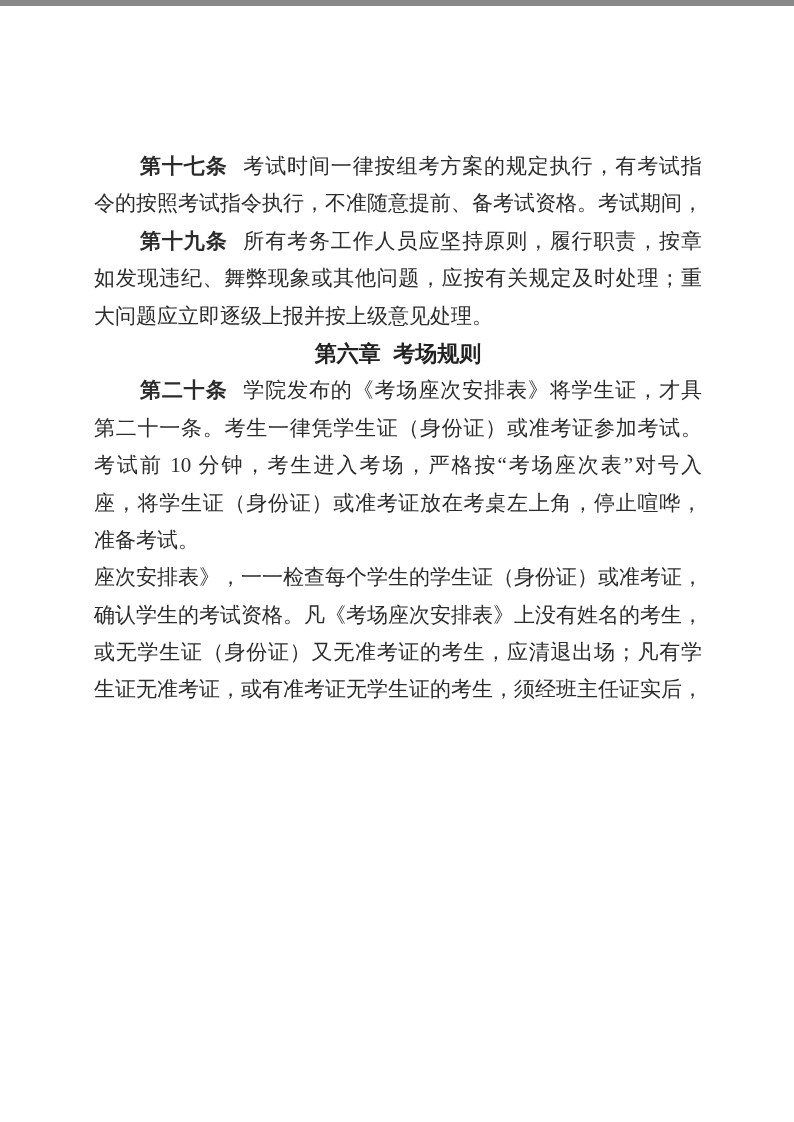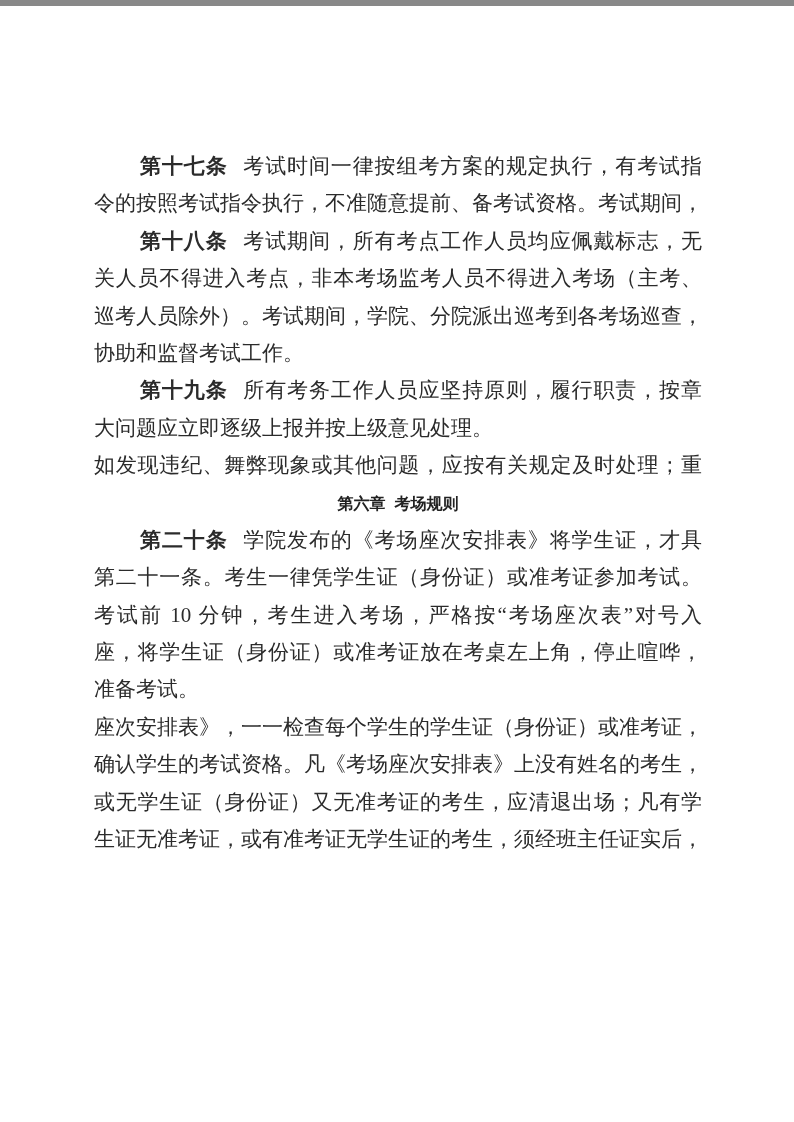--- a/index.html
+++ b/index.html
@@ -31,47 +31,41 @@
   .line.end  { text-align-last:left; }
   .line.first { text-indent:46px; }
   .leader { font-weight:bold; margin-right:0.75em; }
   .chapter {
     display:block;
     height:37.4px;
     text-align:center;
     text-align-last:center;
     font-family:"Liberation Sans","DejaVu Sans",sans-serif;
     font-weight:bold;
-    font-size:16px;
+    font-size:22px;
     word-spacing:0.3em;
     color:#222222;
   }
 </style>
 </head>
 <body>
 
 <div class="page">
   <div class="content">
 
     <p class="para">
       <span class="line first fill"><b class="leader">第十七条</b><span>考试时间一律按组考方案的规定执行，有考试指</span></span>
       <span class="line fill">令的按照考试指令执行，不准随意提前、备考试资格。考试期间，</span>
     </p>
 
-    <p class="para">
-      <span class="line first fill"><b class="leader">第十八条</b><span>考试期间，所有考点工作人员均应佩戴标志，无</span></span>
-      <span class="line fill">关人员不得进入考点，非本考场监考人员不得进入考场（主考、</span>
-      <span class="line fill">巡考人员除外）。考试期间，学院、分院派出巡考到各考场巡查，</span>
-      <span class="line end">协助和监督考试工作。</span>
-    </p>
 
     <p class="para">
       <span class="line first fill"><b class="leader">第十九条</b><span>所有考务工作人员应坚持原则，履行职责，按章</span></span>
+      <span class="line fill">如发现违纪、舞弊现象或其他问题，应按有关规定及时处理；重</span>
       <span class="line end">大问题应立即逐级上报并按上级意见处理。</span>
-      <span class="line fill">如发现违纪、舞弊现象或其他问题，应按有关规定及时处理；重</span>
     </p>
 
     <p class="para">
       <span class="chapter">第六章 考场规则</span>
     </p>
 
     <p class="para">
       <span class="line first fill"><b class="leader">第二十条</b><span>学院发布的《考场座次安排表》将学生证，才具</span></span>
       <span class="line fill">第二十一条。考生一律凭学生证（身份证）或准考证参加考试。</span>
       <span class="line fill">考试前 10 分钟，考生进入考场，严格按“考场座次表”对号入</span>

